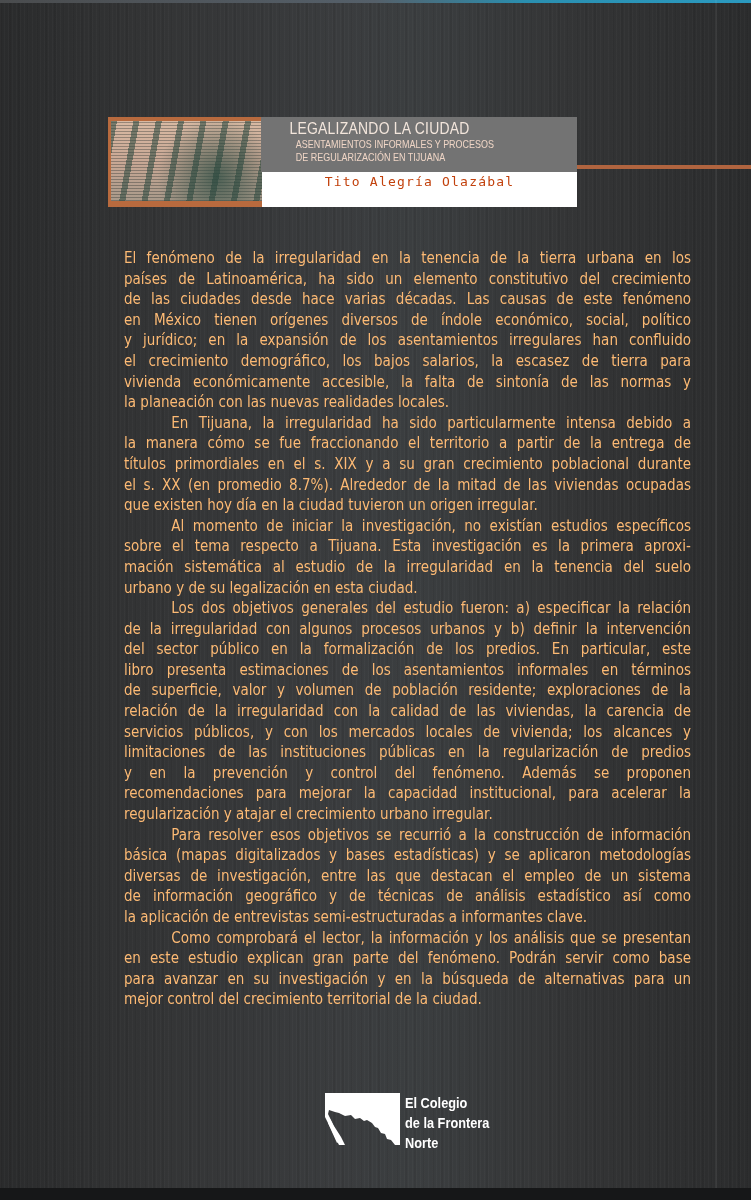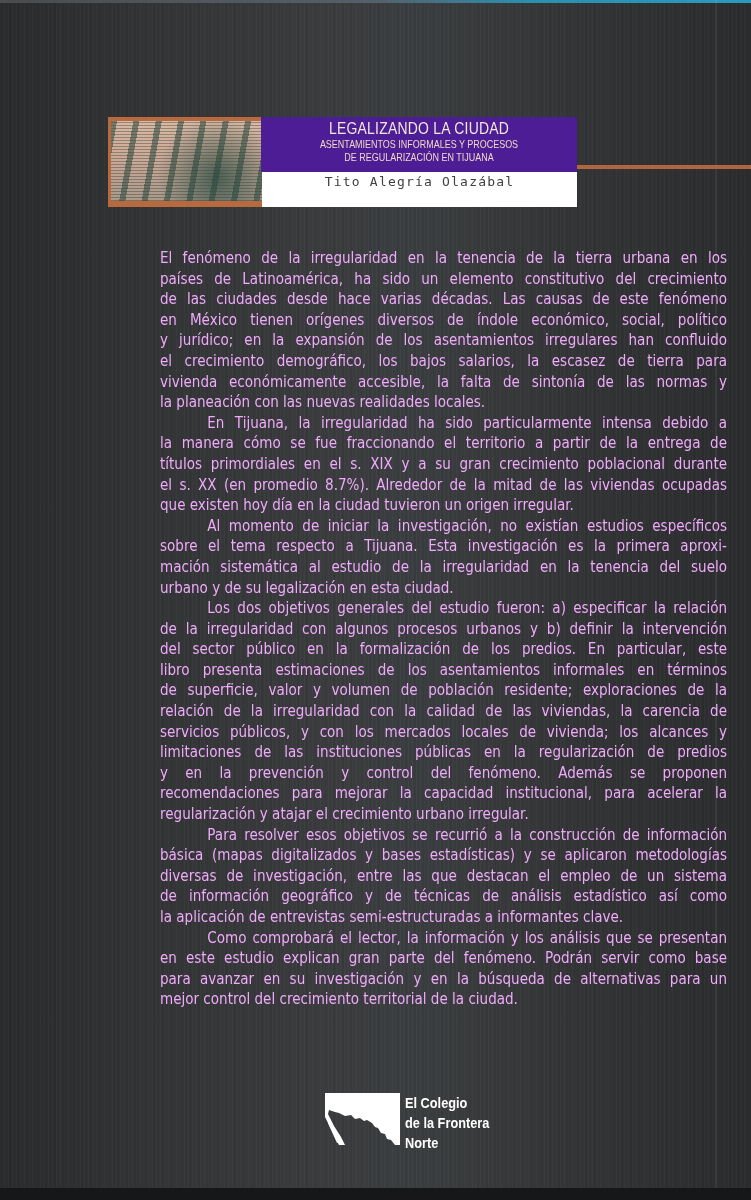--- a/index.html
+++ b/index.html
@@ -40,49 +40,48 @@
   .banner-photo-inner {
     position: absolute; left: 3px; top: 4px; width: 152px; height: 80px;
     background:
       repeating-linear-gradient(100deg, rgba(40,70,60,0.55) 0px, rgba(40,70,60,0.55) 6px, rgba(0,0,0,0) 6px, rgba(0,0,0,0) 22px),
       radial-gradient(circle at 70% 70%, rgba(50,80,70,0.8) 0%, rgba(50,80,70,0) 50%),
       repeating-linear-gradient(0deg, rgba(30,40,40,0.35) 0px, rgba(30,40,40,0.35) 1px, rgba(0,0,0,0) 1px, rgba(0,0,0,0) 3px),
       linear-gradient(180deg, #d8b9a3 0%, #c9a895 50%, #a99a8a 100%);
   }
   .banner-title-box {
     position: absolute; left: 261px; top: 117px; width: 316px; height: 55px;
-    background: #4c1d95;
-    text-align: center; color: #f3e6dc;
+    background: #737373;
+    color: #f3e6dc;
     font-family: "Liberation Sans", sans-serif;
   }
   .banner-title {
     display: block; font-size: 17px; line-height: 18px; margin-top: 3px;
     letter-spacing: 0.3px; transform: scaleX(0.82); transform-origin: center;
   }
   .banner-subtitle {
     display: block; font-size: 11.5px; line-height: 12.5px;
     transform: scaleX(0.78); transform-origin: center; color: #f0d6c6;
   }
   .banner-authors-box {
     position: absolute; left: 262px; top: 172px; width: 315px; height: 35px;
-    background: #ffffff; text-align: center; color: #404040;
+    background: #ffffff; text-align: center; color: #c2410c;
     font-family: "DejaVu Sans Mono", monospace;
   }
   .banner-author {
     display: block; font-size: 13px; line-height: 16px; letter-spacing: 1.2px;
   }
   .banner-author:first-child { margin-top: 2px; }
 
   
   .blurb {
     position: absolute; left: 124px; top: 248px; width: 567px;
-    color: #f0abfc;
+    color: #fdba74;
     font-family: "DejaVu Sans", sans-serif;
     font-size: 16px;
-    margin-left: 36px;
   }
   .line {
     display: block; height: 20.6px; line-height: 20.6px; white-space: nowrap;
     text-align: justify; text-align-last: justify;
     transform: scaleX(0.845); transform-origin: left center;
     width: 671px;
   }
   .line.last { text-align-last: left; }
   .line.indent { padding-left: 56px; width: 615px; }
 

